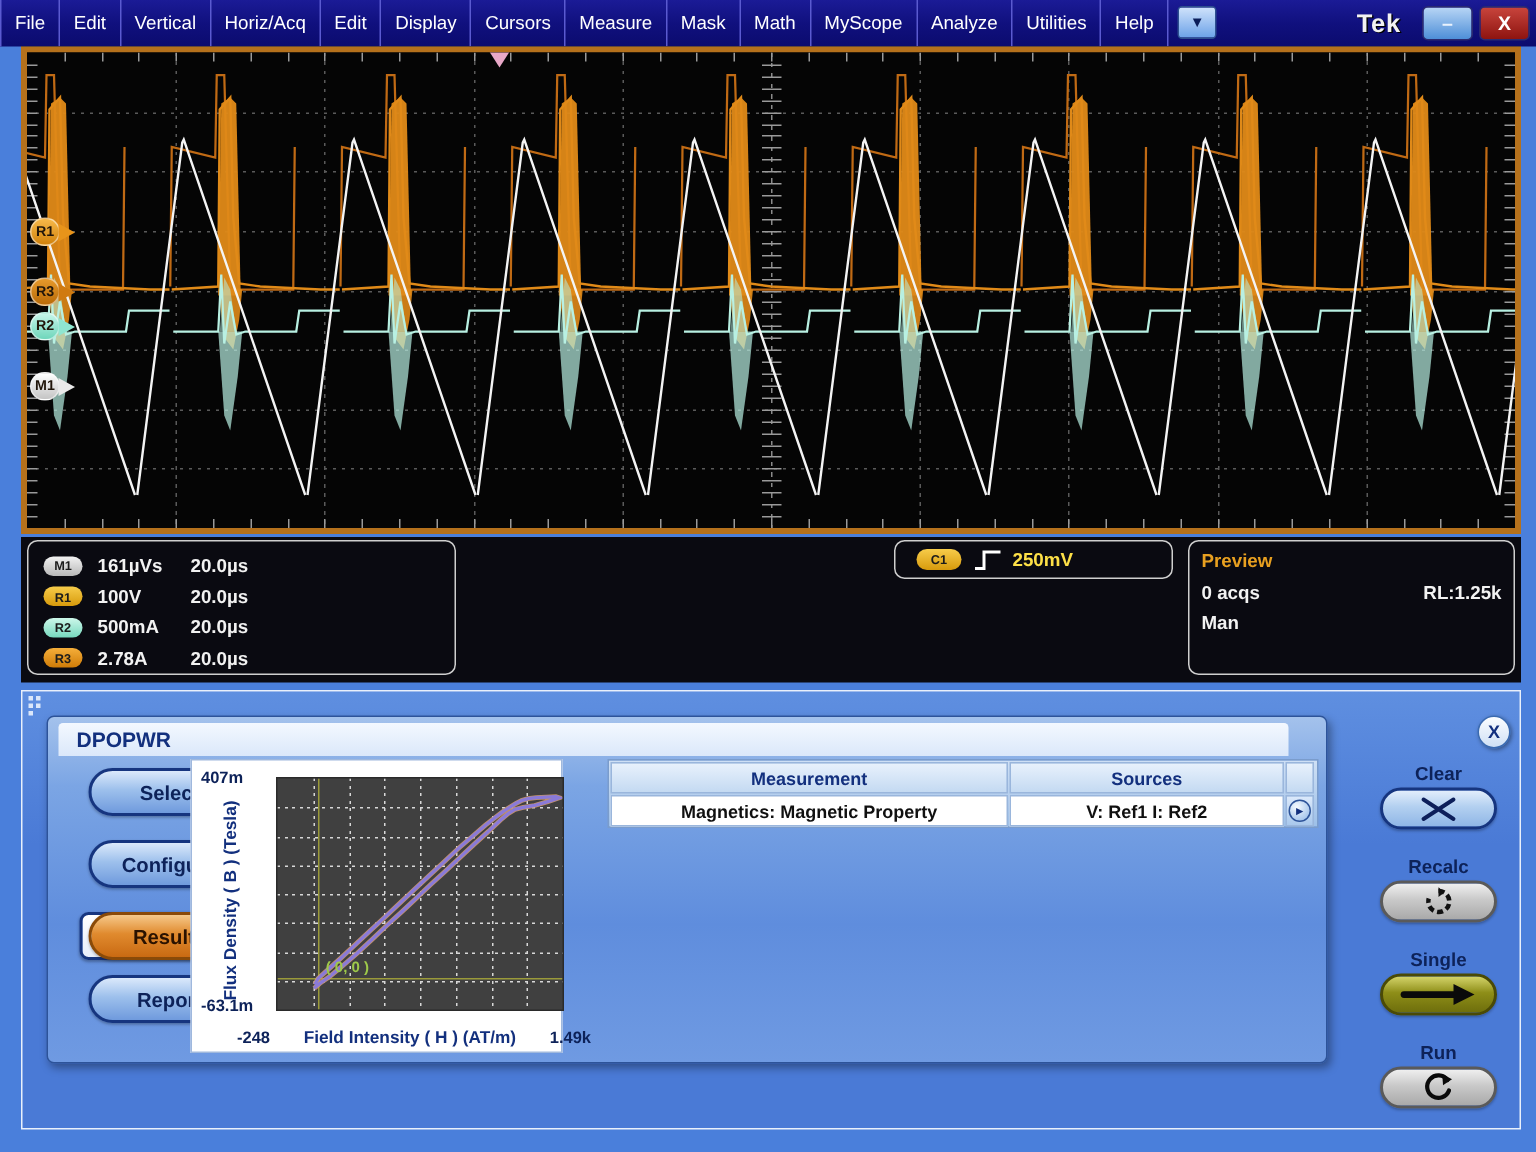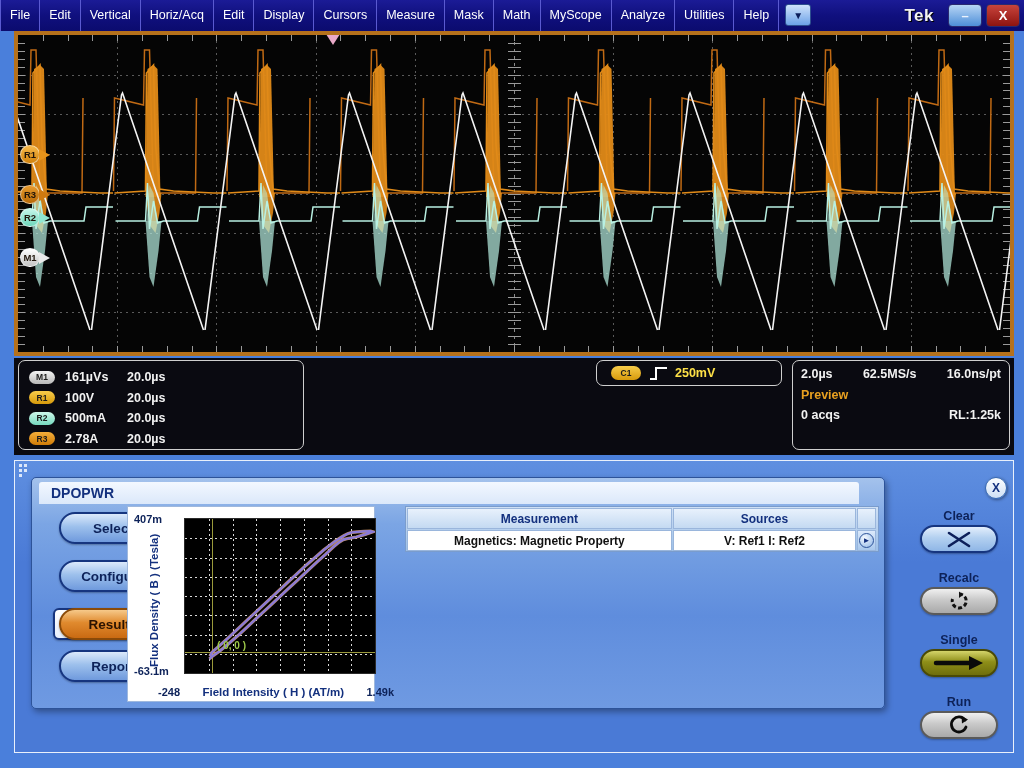--- a/index.html
+++ b/index.html
@@ -165,21 +165,21 @@
   }
   .ylabel-top { position:absolute; left:6px; top:6px; font-size:11px; color:#0d2259; font-weight:bold; }
   .ylabel-bot { position:absolute; left:6px; bottom:24px; font-size:11px; color:#0d2259; font-weight:bold; }
   .ytitle {
     position:absolute; left:20px; top:18px; width:16px; height:150px;
     writing-mode:vertical-rl; transform:rotate(180deg);
     font-size:11.5px; font-weight:bold; color:#13307e; text-align:center;
   }
   .plotarea {
     position:absolute; left:56px; top:11px; width:192px; height:156px;
-    background:#000000; border:1px solid #2a2a2a; overflow:hidden;text-align:center;
+    background:#404040; border:1px solid #2a2a2a; overflow:hidden;text-align:center;
   }
   .pg-v { position:absolute; top:0; bottom:0; width:1px;
     background:repeating-linear-gradient(180deg,#d8d8d8 0 2px, transparent 2px 5px); }
   .pg-h { position:absolute; left:0; right:0; height:1px;
     background:repeating-linear-gradient(90deg,#d8d8d8 0 2px, transparent 2px 5px); }
   .ax-v { position:absolute; top:0; bottom:0; width:1px; background:#9a9a3a; }
   .ax-h { position:absolute; left:0; right:0; height:1px; background:#9a9a3a; }
   .origin-lbl { position:absolute; font-size:10px; color:#9ec94a; font-weight:bold; }
   .xrow {
     position:absolute; left:30px; bottom:3px; width:236px;
@@ -638,31 +638,29 @@
 
     <div class="rbox trig-box">
       <div class="badge" style="background:linear-gradient(180deg,#f7cc4a,#d79a0c)">C1</div>
       <svg width="20" height="16" style="margin-right:6px">
         <path d="M1 14 L7 14 L7 3 L18 3" stroke="#ffffff" stroke-width="2" fill="none"></path>
       </svg>
       <div class="trig-lvl">250mV</div>
     </div>
 
     <div class="rbox acq-box">
-      <div class="acq-line">
-        <span class="acq-l">2.0µs</span>
-        <span class="acq-m">62.5MS/s</span>
-        <span class="acq-r">16.0ns/pt</span>
-      </div>
       <div class="acq-line preview">
         <span>Preview</span>
       </div>
       <div class="acq-line">
         <span>0 acqs</span>
         <span>RL:1.25k</span>
+      </div>
+      <div class="acq-line">
+        <span>Man</span>
       </div>
     </div>
   </div>
 
   <div class="apppanel">
     <div class="grip">
       <i style="left:0;top:0"></i>
         <i style="left:5px;top:0"></i>
       <i style="left:0;top:5px"></i>
         <i style="left:5px;top:5px"></i>

